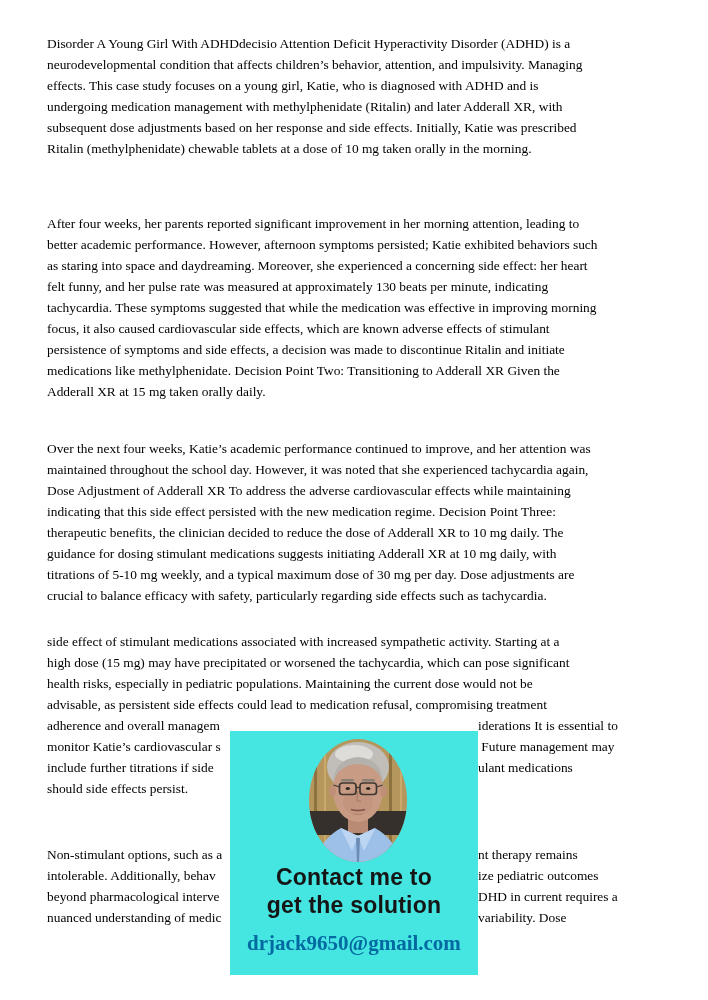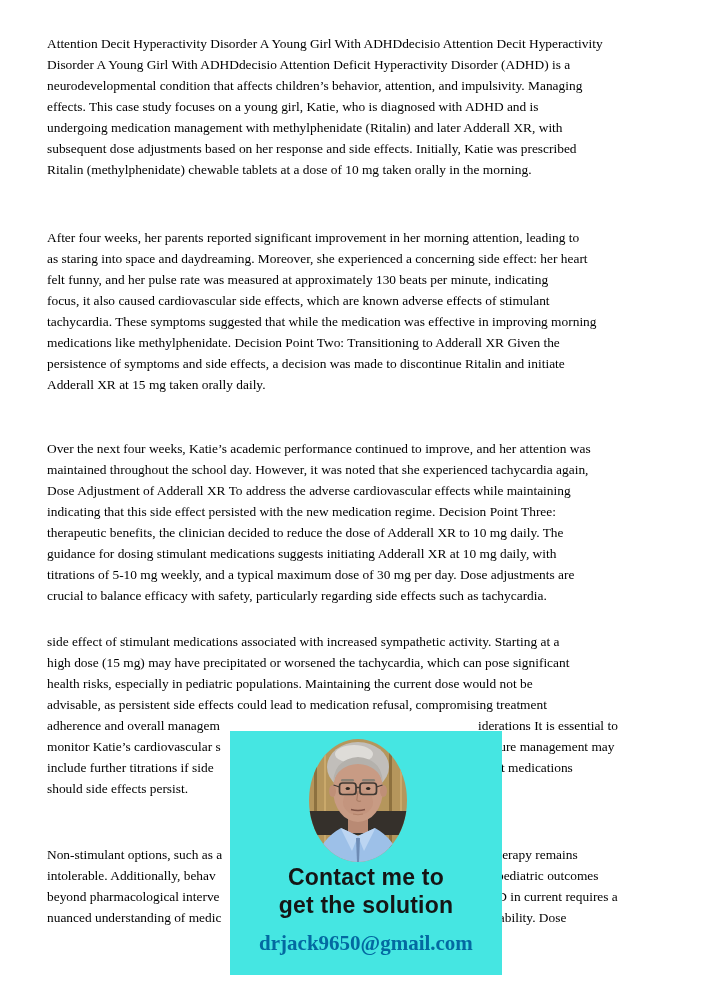--- a/index.html
+++ b/index.html
@@ -6,23 +6,23 @@
   body{
     width:708px;height:1000px;background:#ffffff;position:relative;overflow:hidden;
     font-family:"Liberation Serif", serif;color:#000000;
   }
   .para{
     position:absolute;left:47px;width:630px;
     font-size:13.4px;line-height:21px;
   }
   .line{white-space:pre;position:relative;height:21px;}
   .frag-right{position:absolute;left:431px;top:0;}
-  .p0{top:33px}.p1{top:227px}.p2{top:438px}.p3{top:631px}.p4{top:844px}
+  .p0{top:33px}.p1{top:213px}.p2{top:438px}.p3{top:631px}.p4{top:844px}
   .card{
-    position:absolute;left:230px;top:731px;width:272px;height:244px;
+    position:absolute;left:230px;top:731px;width:248px;height:244px;
     background:#45e6e2;
   }
   .photo{
     position:absolute;left:79px;top:8px;width:98px;height:123px;
     border-radius:50%;overflow:hidden;
   }
   .photo svg{display:block;width:100%;height:100%;}
   .card-headings{
     position:absolute;left:0;top:132px;width:100%;text-align:center;
     font-family:"Liberation Sans", sans-serif;font-weight:700;
@@ -32,36 +32,36 @@
     position:absolute;left:0;top:199px;width:100%;text-align:center;
     font-family:"Liberation Serif", serif;font-weight:700;
     font-size:21px;line-height:26px;color:#0369a1;
   }
 </style>
 </head>
 <body>
 
 <div>
   <div class="para p0">
-      <div class="line">Attention Decit Hyperactivity Disorder A Young Girl With ADHDdecisio Attention Decit Hyperactivity</div>
       <div class="line">Disorder A Young Girl With ADHDdecisio Attention Deficit Hyperactivity Disorder (ADHD) is a</div>
       <div class="line">neurodevelopmental condition that affects children’s behavior, attention, and impulsivity. Managing</div>
       <div class="line">effects. This case study focuses on a young girl, Katie, who is diagnosed with ADHD and is</div>
       <div class="line">undergoing medication management with methylphenidate (Ritalin) and later Adderall XR, with</div>
       <div class="line">subsequent dose adjustments based on her response and side effects. Initially, Katie was prescribed</div>
       <div class="line">Ritalin (methylphenidate) chewable tablets at a dose of 10 mg taken orally in the morning.</div>
     </div>
   <div class="para p1">
       <div class="line">After four weeks, her parents reported significant improvement in her morning attention, leading to</div>
+      <div class="line">better academic performance. However, afternoon symptoms persisted; Katie exhibited behaviors such</div>
       <div class="line">as staring into space and daydreaming. Moreover, she experienced a concerning side effect: her heart</div>
       <div class="line">felt funny, and her pulse rate was measured at approximately 130 beats per minute, indicating</div>
+      <div class="line">tachycardia. These symptoms suggested that while the medication was effective in improving morning</div>
       <div class="line">focus, it also caused cardiovascular side effects, which are known adverse effects of stimulant</div>
-      <div class="line">tachycardia. These symptoms suggested that while the medication was effective in improving morning</div>
+      <div class="line">persistence of symptoms and side effects, a decision was made to discontinue Ritalin and initiate</div>
       <div class="line">medications like methylphenidate. Decision Point Two: Transitioning to Adderall XR Given the</div>
-      <div class="line">persistence of symptoms and side effects, a decision was made to discontinue Ritalin and initiate</div>
       <div class="line">Adderall XR at 15 mg taken orally daily.</div>
     </div>
   <div class="para p2">
       <div class="line">Over the next four weeks, Katie’s academic performance continued to improve, and her attention was</div>
       <div class="line">maintained throughout the school day. However, it was noted that she experienced tachycardia again,</div>
       <div class="line">Dose Adjustment of Adderall XR To address the adverse cardiovascular effects while maintaining</div>
       <div class="line">indicating that this side effect persisted with the new medication regime. Decision Point Three:</div>
       <div class="line">therapeutic benefits, the clinician decided to reduce the dose of Adderall XR to 10 mg daily. The</div>
       <div class="line">guidance for dosing stimulant medications suggests initiating Adderall XR at 10 mg daily, with</div>
       <div class="line">titrations of 5-10 mg weekly, and a typical maximum dose of 30 mg per day. Dose adjustments are</div>

